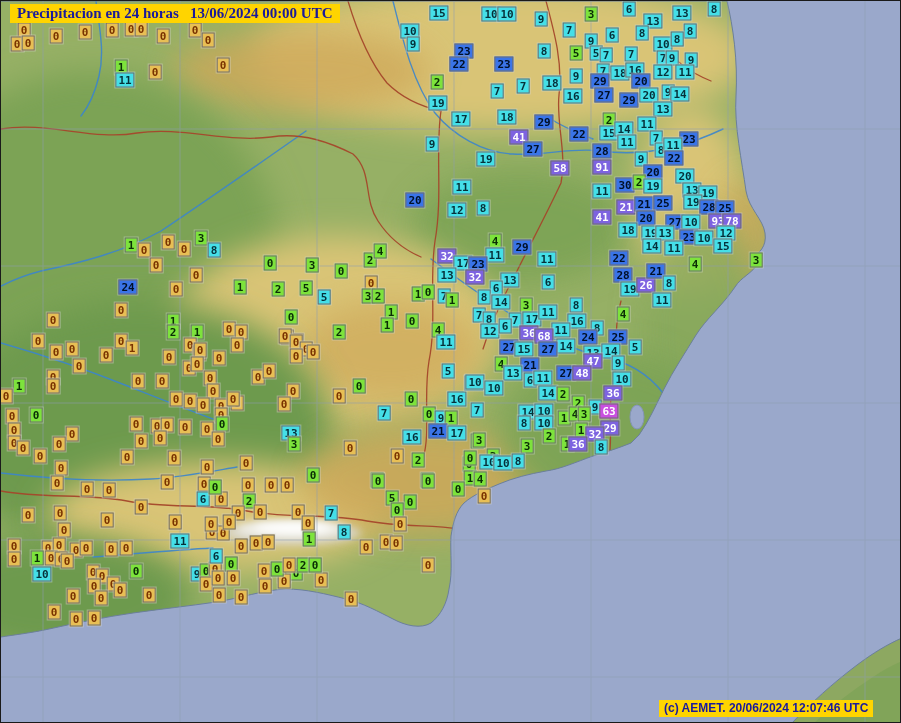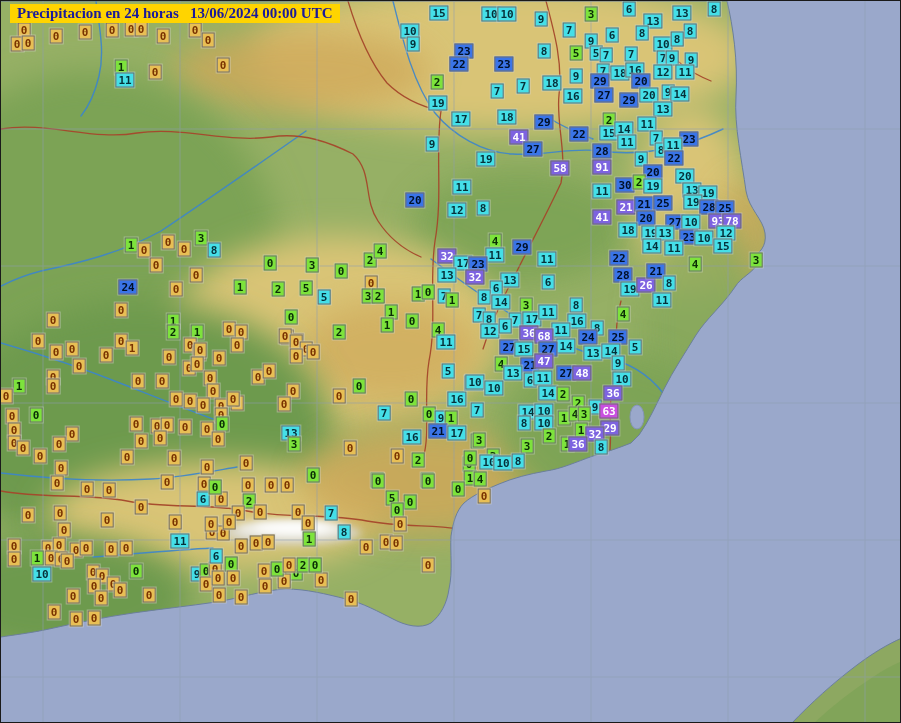--- a/index.html
+++ b/index.html
@@ -391,21 +391,21 @@
       <div class="chip g" style="left: 468px; top: 463px;">0</div>
       <div class="chip g" style="left: 469px; top: 477px;">1</div>
       <div class="chip g" style="left: 479px; top: 478px;">4</div>
       <div class="chip g" style="left: 457px; top: 488px;">0</div>
       <div class="chip g" style="left: 391px; top: 497px;">5</div>
       <div class="chip g" style="left: 409px; top: 501px;">0</div>
       <div class="chip g" style="left: 396px; top: 509px;">0</div>
       <div class="chip z" style="left: 483px; top: 495px;">0</div>
       <div class="chip g" style="left: 500px; top: 363px;">4</div>
       <div class="chip b" style="left: 529px; top: 364px;">21</div>
-      <div class="chip v" style="left: 543px; top: 360px;">47</div>
+      <div class="chip v" style="left: 592px; top: 360px;">47</div>
       <div class="chip c" style="left: 617px; top: 362px;">9</div>
       <div class="chip c" style="left: 512px; top: 372px;">13</div>
       <div class="chip c" style="left: 529px; top: 379px;">6</div>
       <div class="chip c" style="left: 542px; top: 377px;">11</div>
       <div class="chip b" style="left: 565px; top: 372px;">27</div>
       <div class="chip v" style="left: 581px; top: 372px;">48</div>
       <div class="chip c" style="left: 474px; top: 381px;">10</div>
       <div class="chip c" style="left: 493px; top: 387px;">10</div>
       <div class="chip c" style="left: 621px; top: 378px;">10</div>
       <div class="chip c" style="left: 547px; top: 392px;">14</div>
@@ -525,13 +525,14 @@
       <div class="chip z" style="left: 320px; top: 579px;">0</div>
       <div class="chip z" style="left: 350px; top: 598px;">0</div>
       <div class="chip z" style="left: 427px; top: 564px;">0</div>
       <div class="chip g" style="left: 276px; top: 568px;">0</div>
       <div class="chip z" style="left: 288px; top: 564px;">0</div>
       <div class="chip g" style="left: 302px; top: 564px;">2</div>
       <div class="chip g" style="left: 314px; top: 564px;">0</div>
     </div>
 
   <div id="title-bar">Precipitacion en 24 horas   13/06/2024 00:00 UTC</div>
+  <div id="credit-bar">(c) AEMET. 20/06/2024 12:07:46 UTC</div>
 </div>
 
 </body></html>

